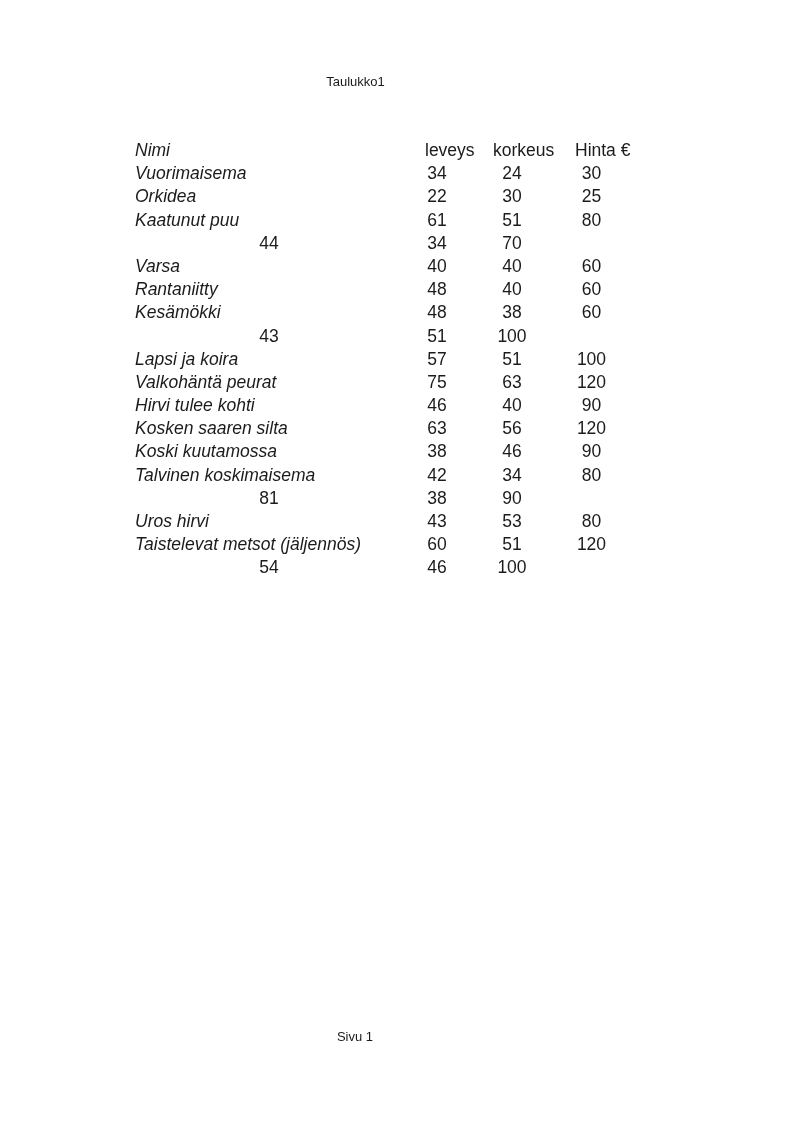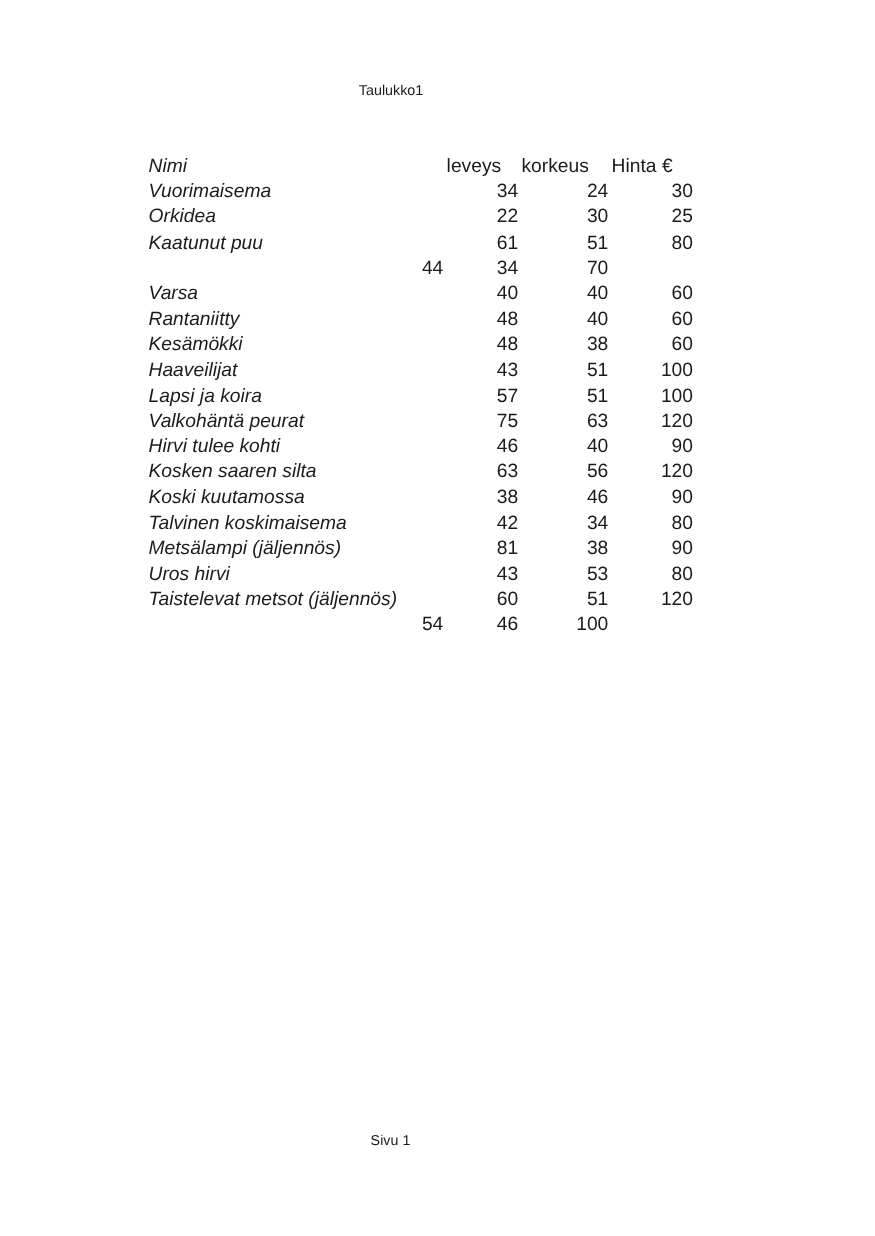--- a/index.html
+++ b/index.html
@@ -43,24 +43,24 @@
     display: grid;
     grid-template-columns: 268px 68px 82px 77px;
     height: 23.2px;
     line-height: 23.2px;
     white-space: nowrap;
   }
   .cell { overflow: visible; }
   .cell.c0 { text-align: left; font-style: italic; }
   .row.data .cell.c1,
   .row.data .cell.c2,
-  .row.data .cell.c3 { text-align: right; }
+  .row.data .cell.c3 { text-align: center; }
   .row.head .cell.c1,
   .row.head .cell.c2,
-  .row.head .cell.c3 { text-align: left; padding-left: 3px; }
+  .row.head .cell.c3 { text-align: left; padding-left: 3px; margin-left: 19px; }
 </style>
 </head>
 <body>
 
 <div class="page-header">Taulukko1</div>
 
 <div class="sheet-table">
   <div class="row head">
     <div class="cell c0">Nimi</div>
     <div class="cell c1">leveys</div>
@@ -103,21 +103,20 @@
         <div class="cell c2">40</div>
         <div class="cell c3">60</div>
       </div>
       <div class="row data">
         <div class="cell c0">Kesämökki</div>
         <div class="cell c1">48</div>
         <div class="cell c2">38</div>
         <div class="cell c3">60</div>
       </div>
       <div class="row data">
-        <div class="cell c0">Haaveilijat</div>
         <div class="cell c1">43</div>
         <div class="cell c2">51</div>
         <div class="cell c3">100</div>
       </div>
       <div class="row data">
         <div class="cell c0">Lapsi ja koira</div>
         <div class="cell c1">57</div>
         <div class="cell c2">51</div>
         <div class="cell c3">100</div>
       </div>
@@ -145,21 +144,20 @@
         <div class="cell c2">46</div>
         <div class="cell c3">90</div>
       </div>
       <div class="row data">
         <div class="cell c0">Talvinen koskimaisema</div>
         <div class="cell c1">42</div>
         <div class="cell c2">34</div>
         <div class="cell c3">80</div>
       </div>
       <div class="row data">
-        <div class="cell c0">Metsälampi (jäljennös)</div>
         <div class="cell c1">81</div>
         <div class="cell c2">38</div>
         <div class="cell c3">90</div>
       </div>
       <div class="row data">
         <div class="cell c0">Uros hirvi</div>
         <div class="cell c1">43</div>
         <div class="cell c2">53</div>
         <div class="cell c3">80</div>
       </div>

